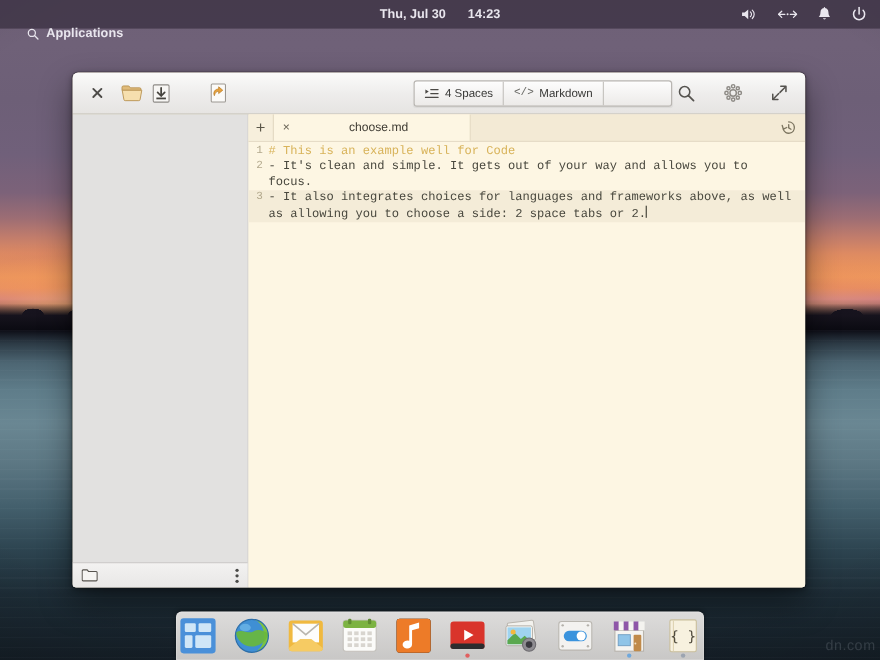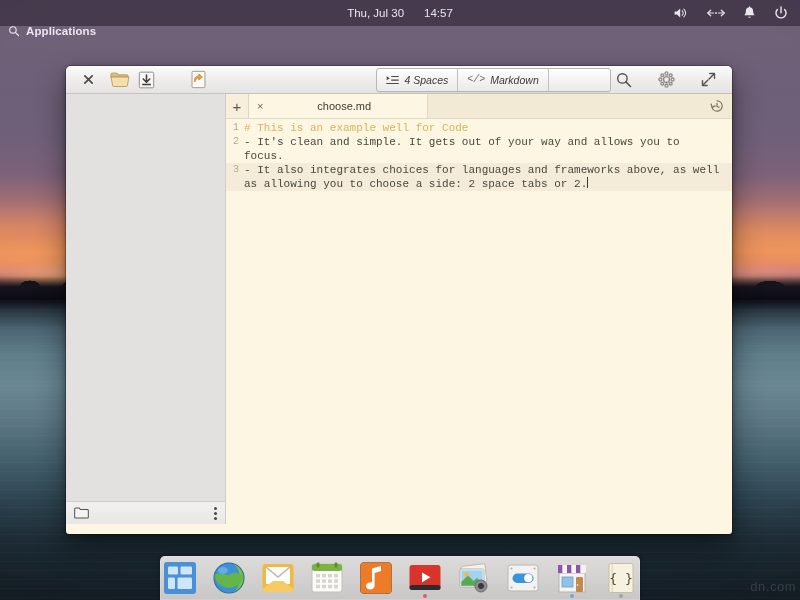--- a/index.html
+++ b/index.html
@@ -77,29 +77,29 @@
 
   
   #panel {
     position: absolute; left: 0; top: 0; width: 800px; height: 26px;
     background: rgba(60,50,68,.80);
     display: flex; align-items: center;
     color: #e9e6ee;
     font-size: 11.5px;
     z-index: 40;
   }
-  .panel-left { display: flex; align-items: center; gap: 6px; padding-left: 8px; margin-top: 36px; }
+  .panel-left { display: flex; align-items: center; gap: 6px; padding-left: 24px; margin-top: 36px; }
   .panel-apps { display: flex; align-items: center; gap: 6px; cursor: default; }
   .panel-apps .lbl { font-weight: bold; font-size: 11.5px; letter-spacing: .1px; }
   .panel-center {
     position: absolute; left: 0; right: 0; top: 0; height: 26px;
     display: flex; align-items: center; justify-content: center; gap: 20px;
     pointer-events: none;
   }
-  .panel-center span { font-weight: normal; font-size: 11.5px; pointer-events: auto; }
+  .panel-center span { font-weight: bold; font-size: 11.5px; pointer-events: auto; }
   .panel-right {
     margin-left: auto; display: flex; align-items: center; gap: 18px;
     padding-right: 12px; z-index: 2;
   }
   .panel-right .pico { display: flex; align-items: center; justify-content: center; }
 
   svg.ic { display: block; }
 
   
   #win {
@@ -107,28 +107,27 @@
     border-radius: 5px 5px 3px 3px;
     box-shadow: 0 14px 30px rgba(0,0,0,.45), 0 2px 6px rgba(0,0,0,.35),
                 0 0 0 1px rgba(0,0,0,.22);
     overflow: hidden;
     background: #fdf6e3;
     z-index: 30;
   }
 
   
   #headerbar {
-    height: 28px;
+    height: 38px;
     background: linear-gradient(to bottom, #fbfbfa 0%, #eeedec 52%, #e6e4e2 100%);
     border-bottom: 1px solid #c6c3bf;
     display: flex; align-items: center;
     padding: 0 9px;
     box-sizing: border-box;
     position: relative;
-    font-style: italic;
   }
   .hb-btn {
     width: 26px; height: 24px;
     display: flex; align-items: center; justify-content: center;
     border-radius: 3px;
     cursor: default;
   }
   .hb-gap-a { width: 6px; }
   .hb-gap-b { width: 26px; }
   .hb-spacer { flex: 1; }
@@ -297,21 +296,21 @@
             <circle cx="6.6" cy="6.6" r="4.3" fill="none" stroke="#e9e6ee" stroke-width="1.5"></circle>
             <line x1="9.8" y1="9.8" x2="14" y2="14" stroke="#e9e6ee" stroke-width="1.6" stroke-linecap="round"></line>
           </svg>
         </span>
         <span class="lbl">Applications</span>
       </div>
     </div>
 
     <div class="panel-center">
       <span>Thu, Jul 30</span>
-      <span>14:57</span>
+      <span>14:23</span>
     </div>
 
     <div class="panel-right">
       <div class="pico">
         <svg class="ic" width="16" height="14" viewBox="0 0 20 16">
           <path d="M2 6 h3 L9 2.5 v11 L5 10 H2 z" fill="#e9e6ee"></path>
           <path d="M11.4 5.2 a3.6 3.6 0 0 1 0 5.6" fill="none" stroke="#e9e6ee" stroke-width="1.3" stroke-linecap="round"></path>
           <path d="M13.6 3.2 a6.4 6.4 0 0 1 0 9.6" fill="none" stroke="#e9e6ee" stroke-width="1.3" stroke-linecap="round"></path>
         </svg>
       </div>

